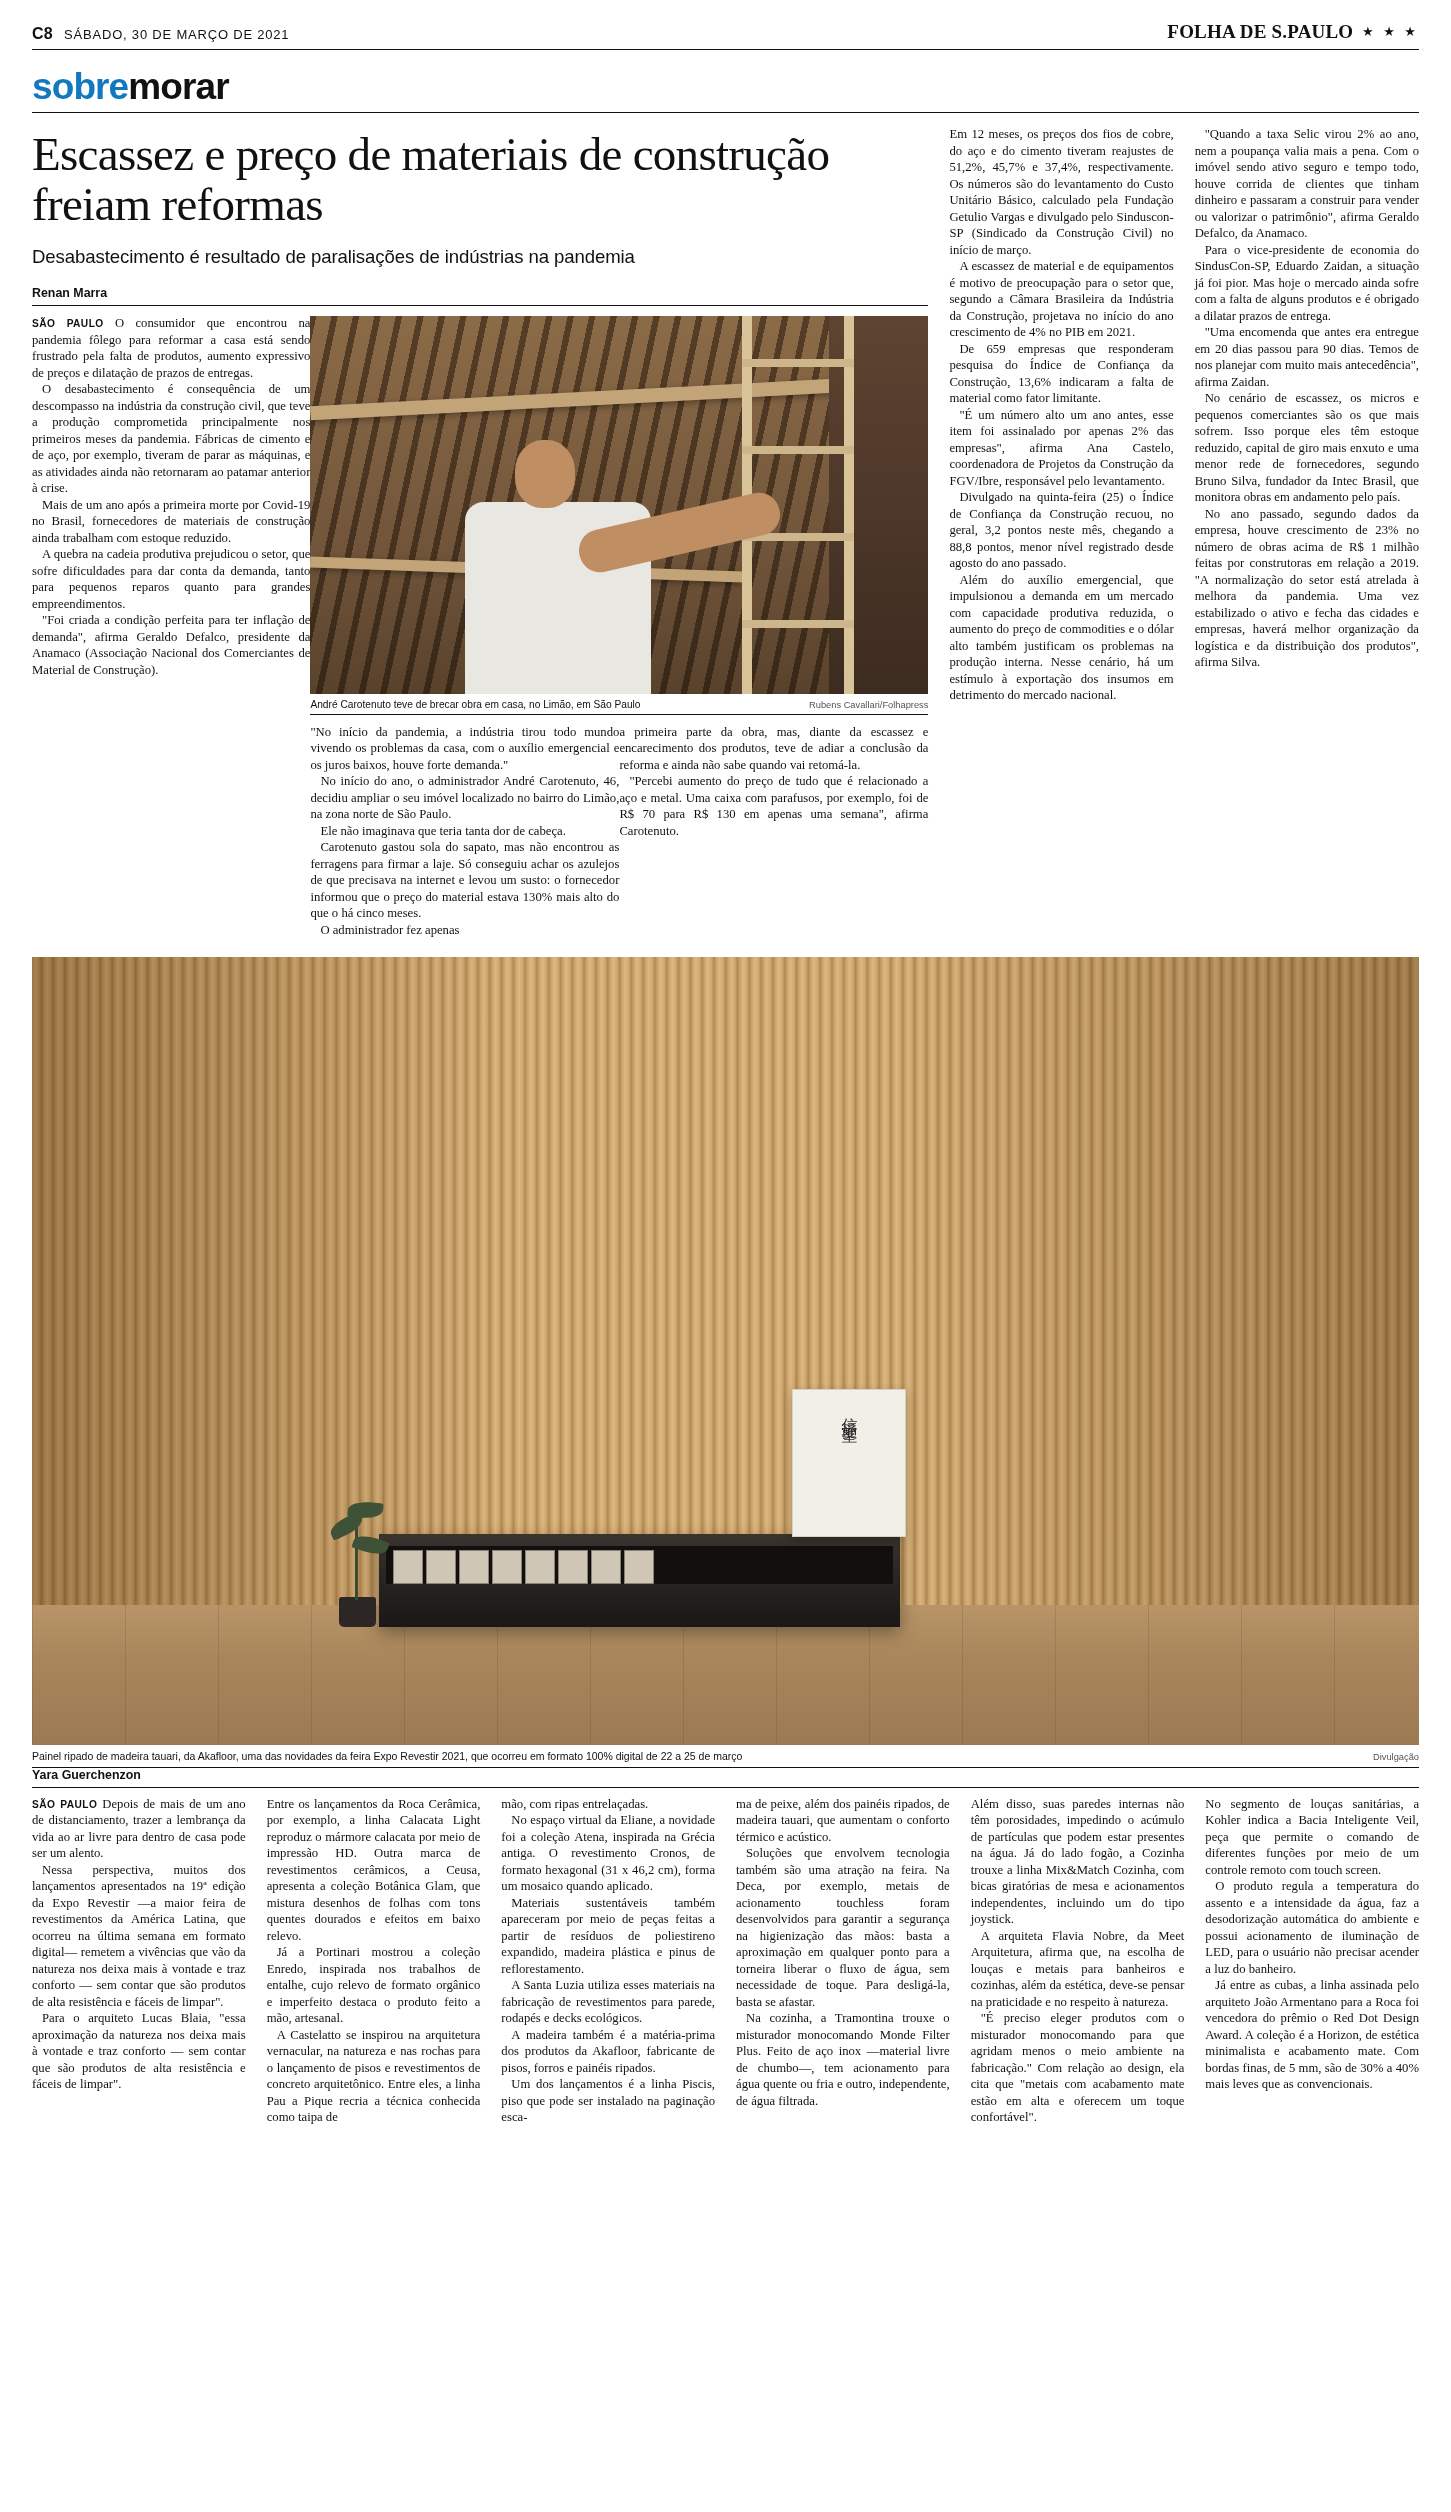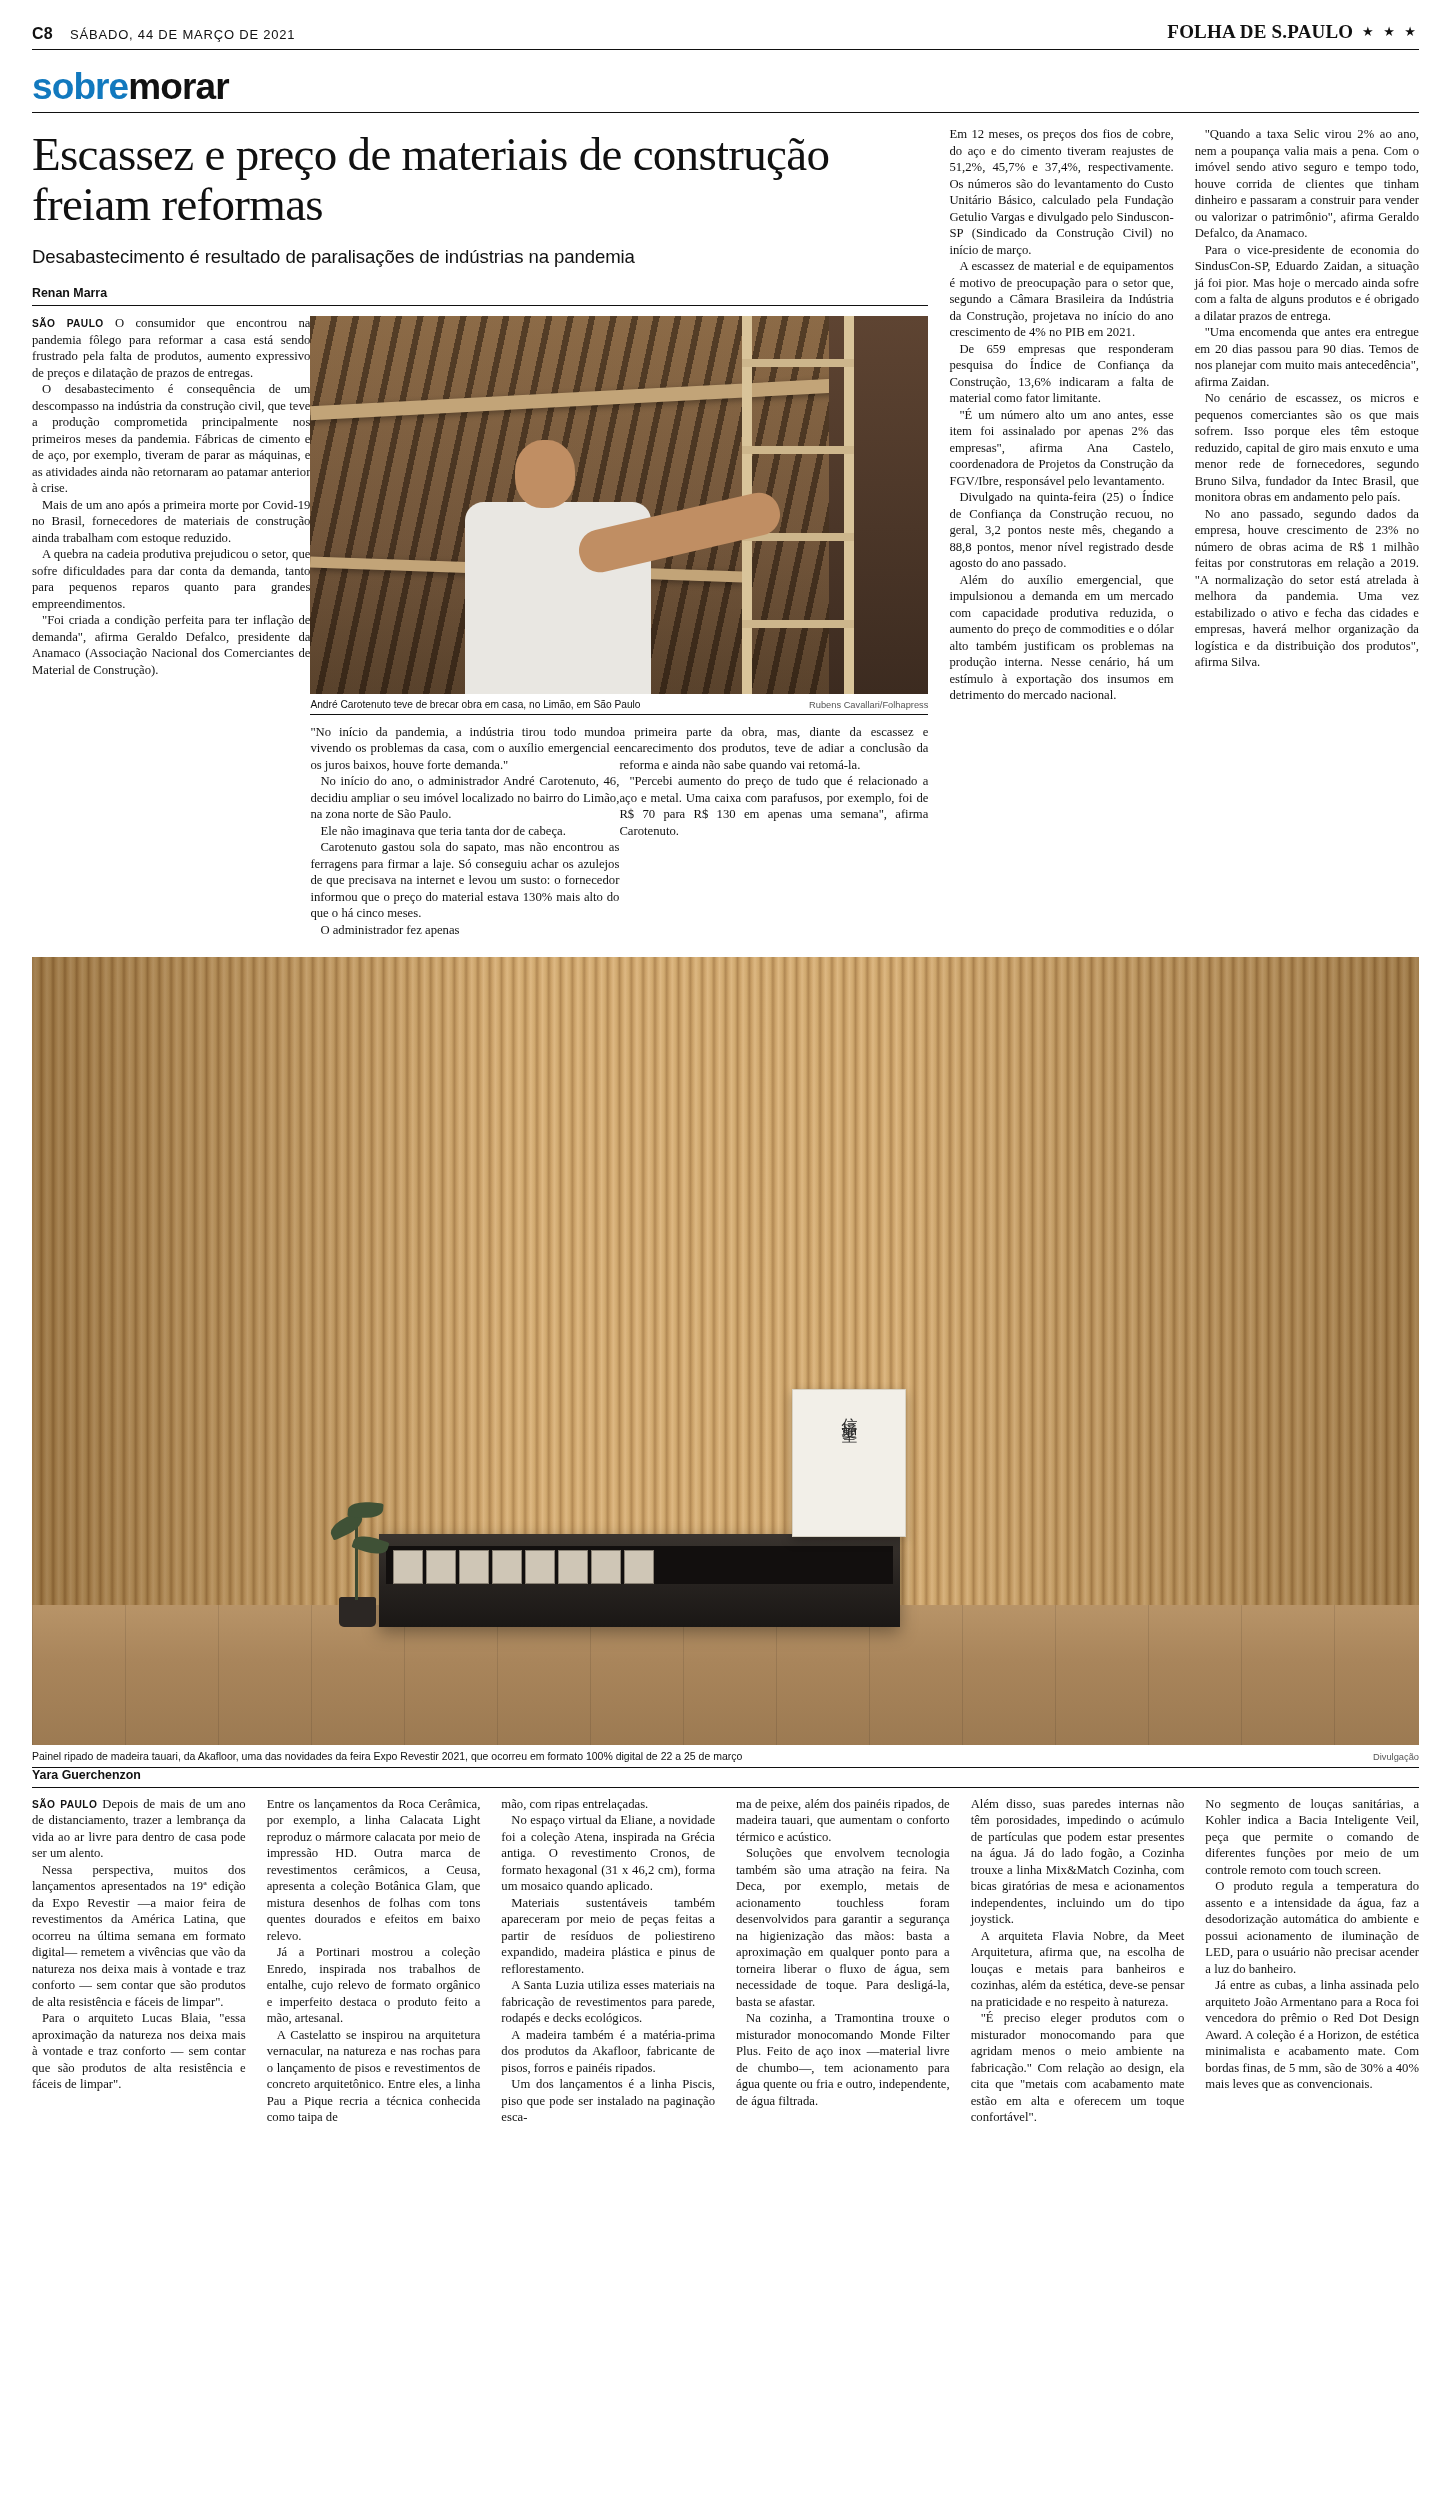--- a/index.html
+++ b/index.html
@@ -25,21 +25,21 @@
   .masthead {
     display: flex;
     align-items: flex-end;
     justify-content: space-between;
     border-bottom: 1.2px solid #111;
     padding-bottom: 6.2px;
   }
   .mast-left {
     display: flex;
     align-items: baseline;
-    gap: 17px;
+    gap: 11px;
   }
   .page-num {
     font-family: "Liberation Sans", sans-serif;
     font-weight: bold;
     font-size: 16px;
     letter-spacing: 0.3px;
   }
   .mast-date {
     font-family: "Liberation Sans", sans-serif;
     font-size: 13px;
@@ -281,21 +281,21 @@
   }
 </style>
 </head>
 <body>
 
 <div class="page">
 
   <div class="masthead">
     <div class="mast-left">
       <span class="page-num">C8</span>
-      <span class="mast-date">SÁBADO, 44 DE MARÇO DE 2021</span>
+      <span class="mast-date">SÁBADO, 30 DE MARÇO DE 2021</span>
     </div>
     <div class="mast-right">
       <span class="brand">FOLHA DE S.PAULO</span>
       <span class="stars">★ ★ ★</span>
     </div>
   </div>
 
   <div class="section-title">
     <span>sobre</span><span class="dark">morar</span>
   </div>

